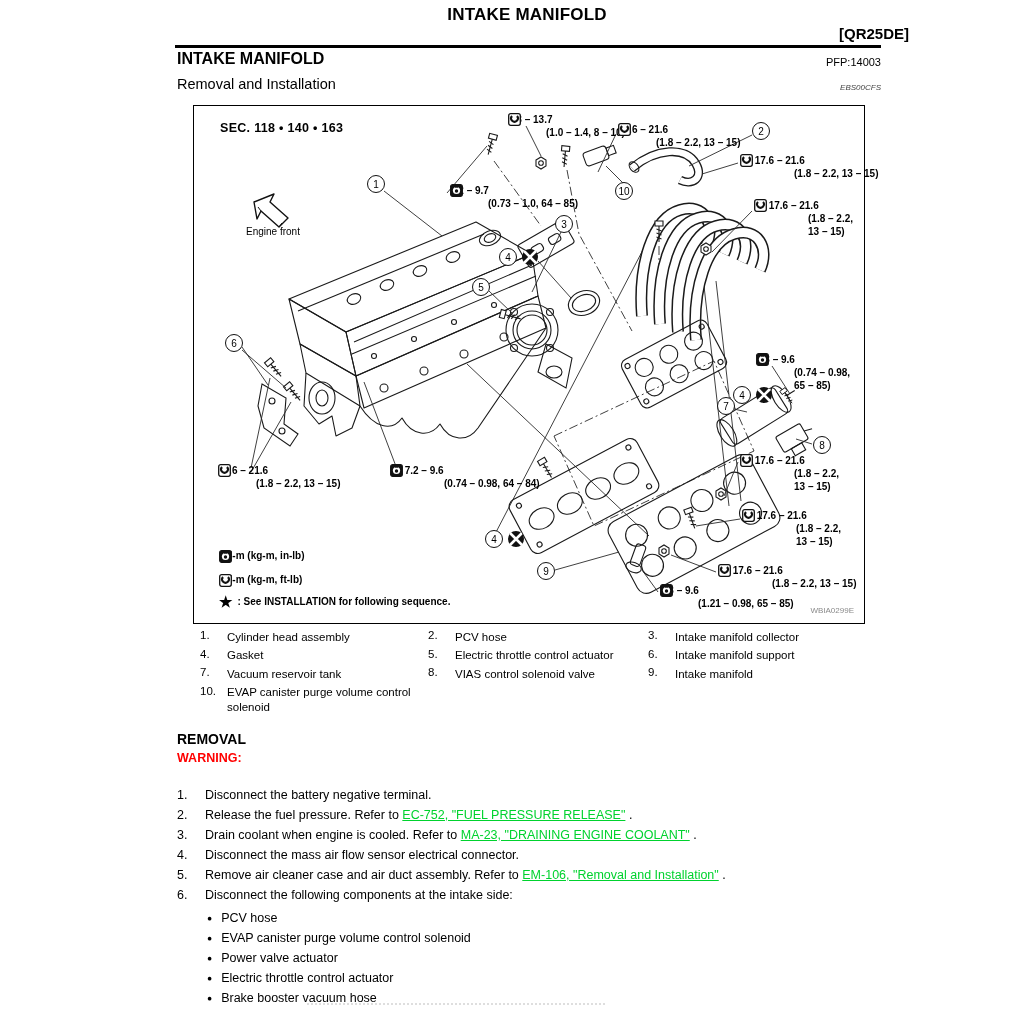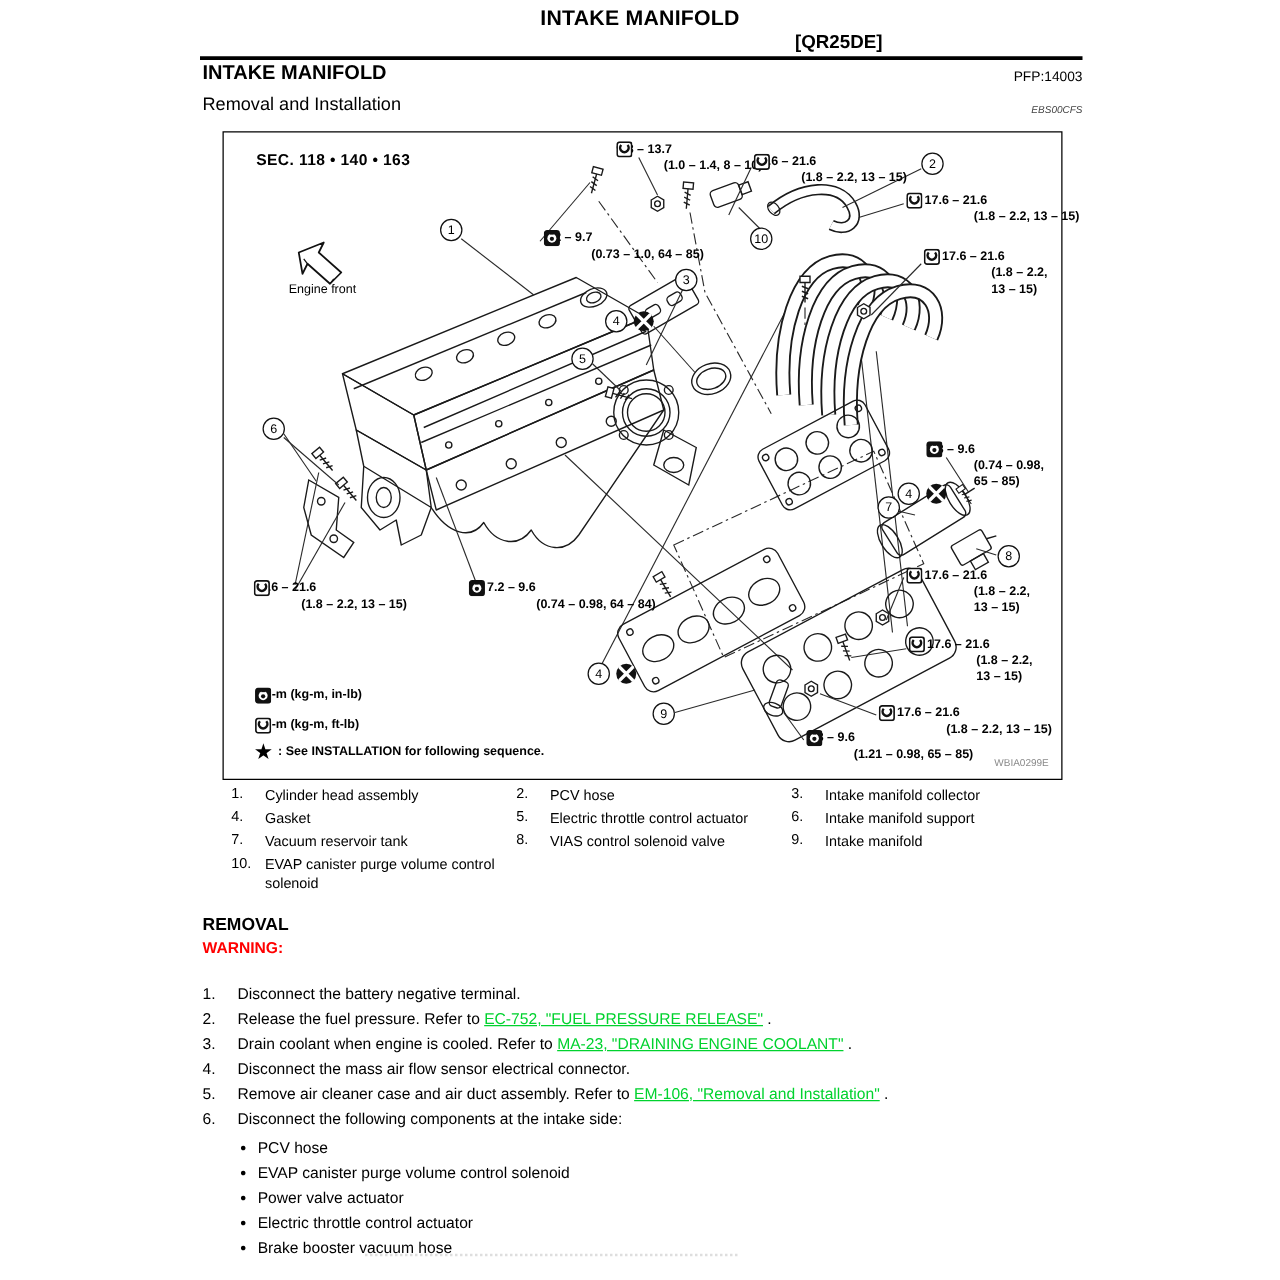--- a/index.html
+++ b/index.html
@@ -1,21 +1,21 @@
 <!DOCTYPE html>
 <html><head>
 <meta charset="utf-8">
 <style>
   html,body{margin:0;padding:0;background:#fff;}
   #page{position:relative;width:912px;height:1024px;background:#fff;overflow:hidden;
-        font-family:"Liberation Sans",sans-serif;color:#000;}
+        font-family:"Liberation Sans",sans-serif;color:#000;margin-left:15px;}
   .abs{position:absolute;}
   
   .h-top{left:0;top:5px;width:1024px;text-align:center;font-size:17px;font-weight:bold;letter-spacing:.2px;}
-  .h-code{left:636px;top:25px;width:206px;text-align:left;font-size:15px;font-weight:bold;}
+  .h-code{left:688px;top:25px;width:206px;text-align:right;font-size:15px;font-weight:bold;}
   .h-rule{left:160px;top:45px;width:706px;height:3px;background:#000;}
   .h-sec{left:162px;top:50px;font-size:16px;font-weight:bold;}
   .h-pfp{left:660px;top:56px;width:206px;text-align:right;font-size:11px;}
   .h-sub{left:162px;top:76px;font-size:14.5px;font-weight:normal;}
   .h-doc{left:660px;top:83px;width:206px;text-align:right;font-size:8px;font-style:italic;color:#444;}
   
   #fig{left:178px;top:105px;width:670px;height:517px;border:1.6px solid #000;background:#fff;}
   #fig svg{position:absolute;left:0;top:0;}
   .sec-lab{left:26px;top:15px;font-size:12.5px;font-weight:bold;letter-spacing:.3px;}
   .efront{left:52px;top:120px;font-size:10px;}

